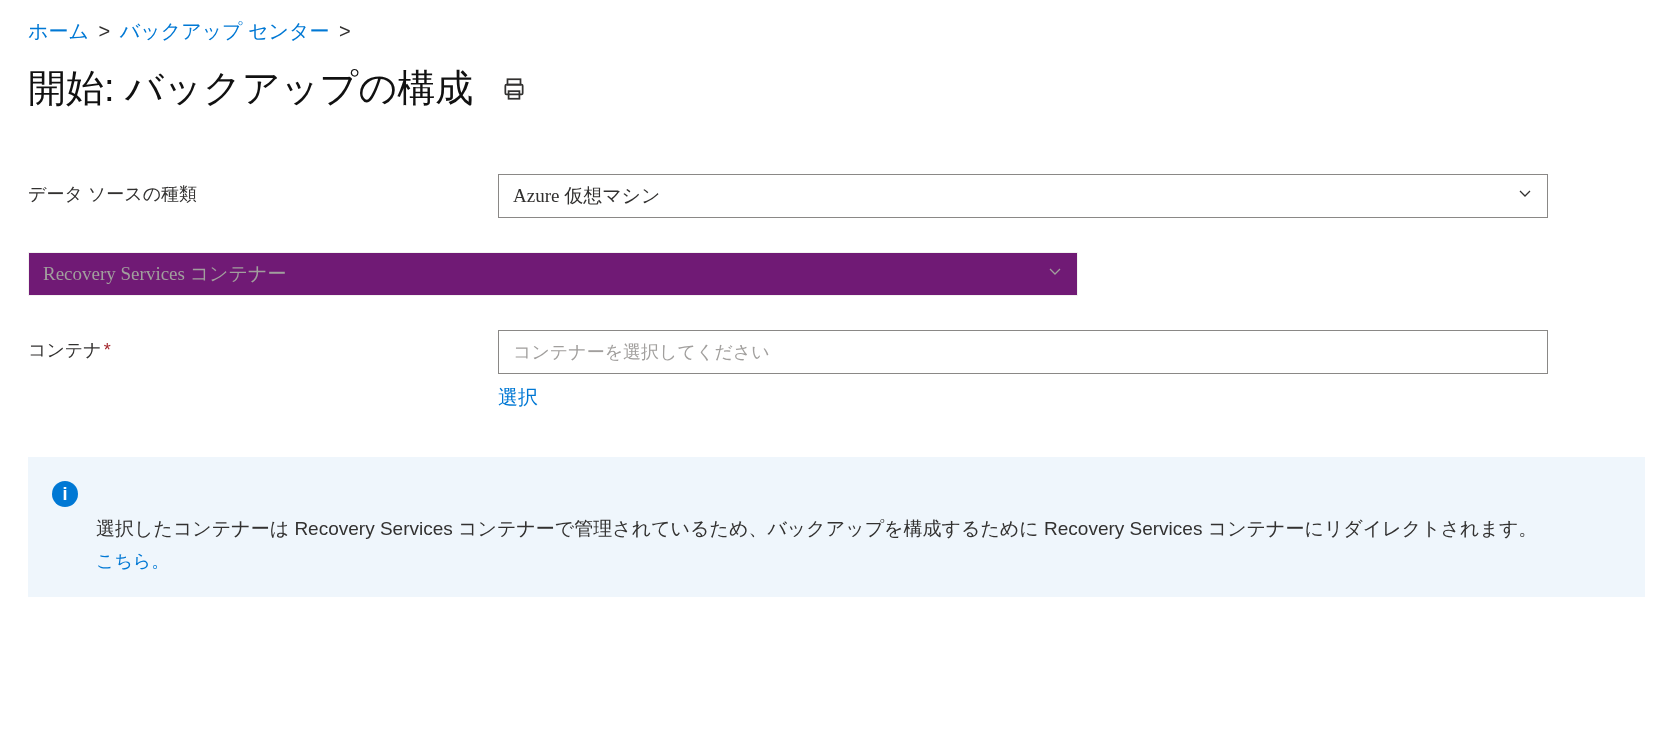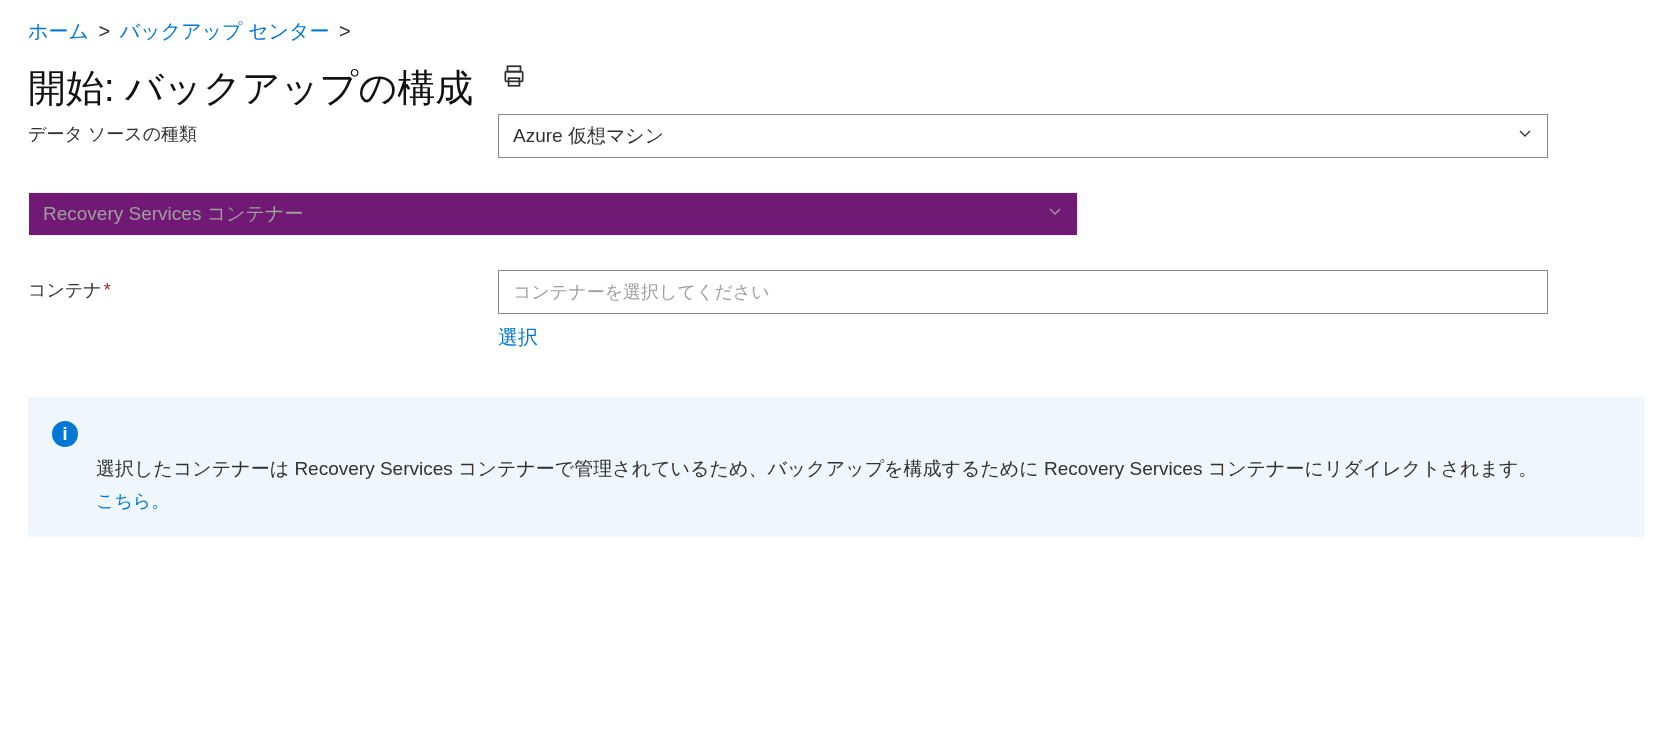--- a/index.html
+++ b/index.html
@@ -9,28 +9,28 @@
       padding: 18px 28px;
       color: #323130;
       width: 1673px;
     }
     .breadcrumb {
       font-size: 20px;
       margin-bottom: 18px;
     }
     .breadcrumb a { color: #0078d4; text-decoration: none; }
     .breadcrumb .sep { color: #323130; margin: 0 4px; }
-    .page-title-row { display: flex; align-items: flex-start; gap: 28px; }
+    .page-title-row { display: flex; align-items: center; gap: 28px; margin-bottom: 60px; }
     .page-title { font-size: 38px; font-weight: 400; color: #111; }
     .print-icon { width: 26px; height: 26px; color: #323130; cursor: pointer; }
     .form-row { display: flex; align-items: flex-start; margin-bottom: 34px; }
     .form-label { width: 470px; font-size: 18px; color: #323130; padding-top: 8px; }
     .form-label.disabled { color: #a19f9d; }
     .required { color: #a4262c; margin-left: 2px; }
-    .form-control { flex: 1; max-width: 1050px; }
+    .form-control { flex: 1; max-width: 1050px; font-family: Liberation Serif, serif; }
     .select-box, .input-box {
       width: 100%;
       height: 44px;
       border: 1px solid #8a8886;
       background: #fff;
       font-size: 19px;
       padding: 0 40px 0 14px;
       display: flex;
       align-items: center;
       position: relative;

